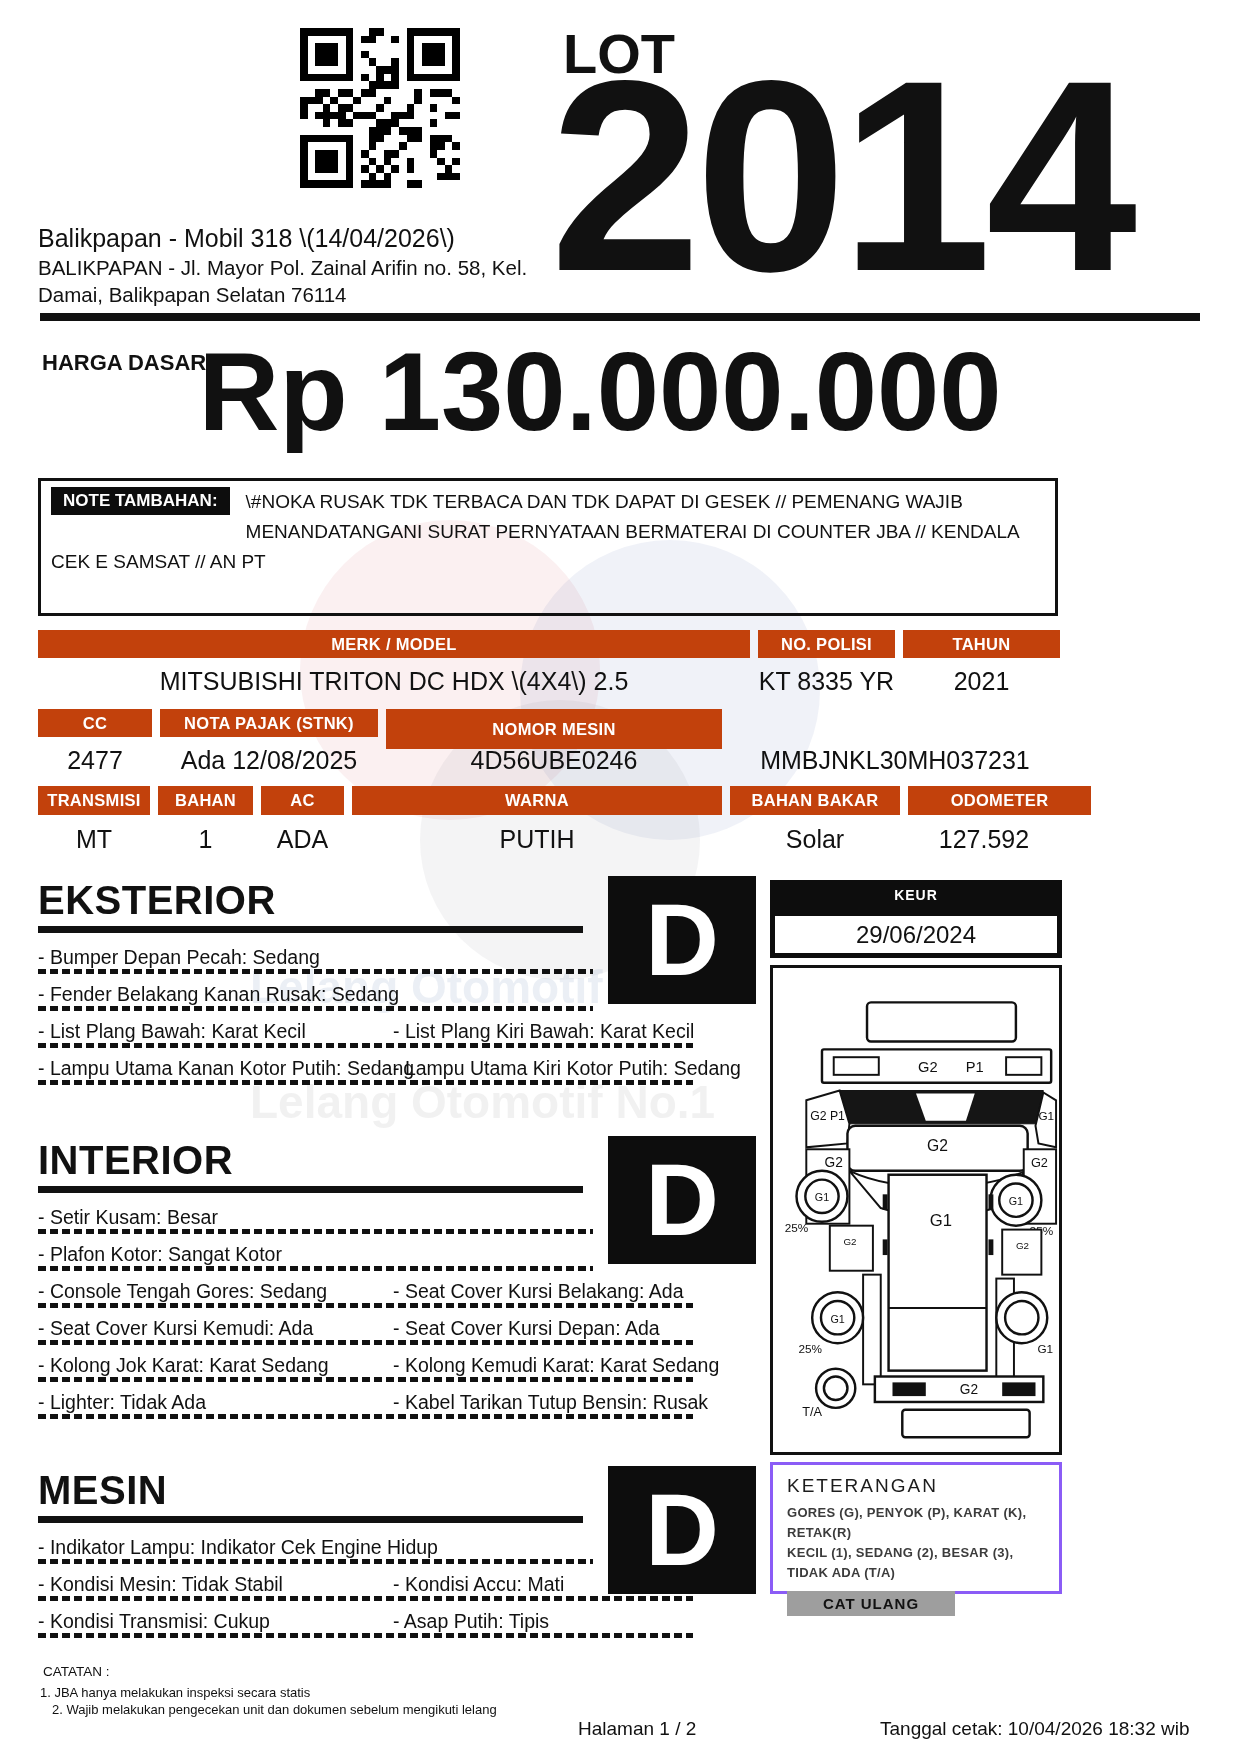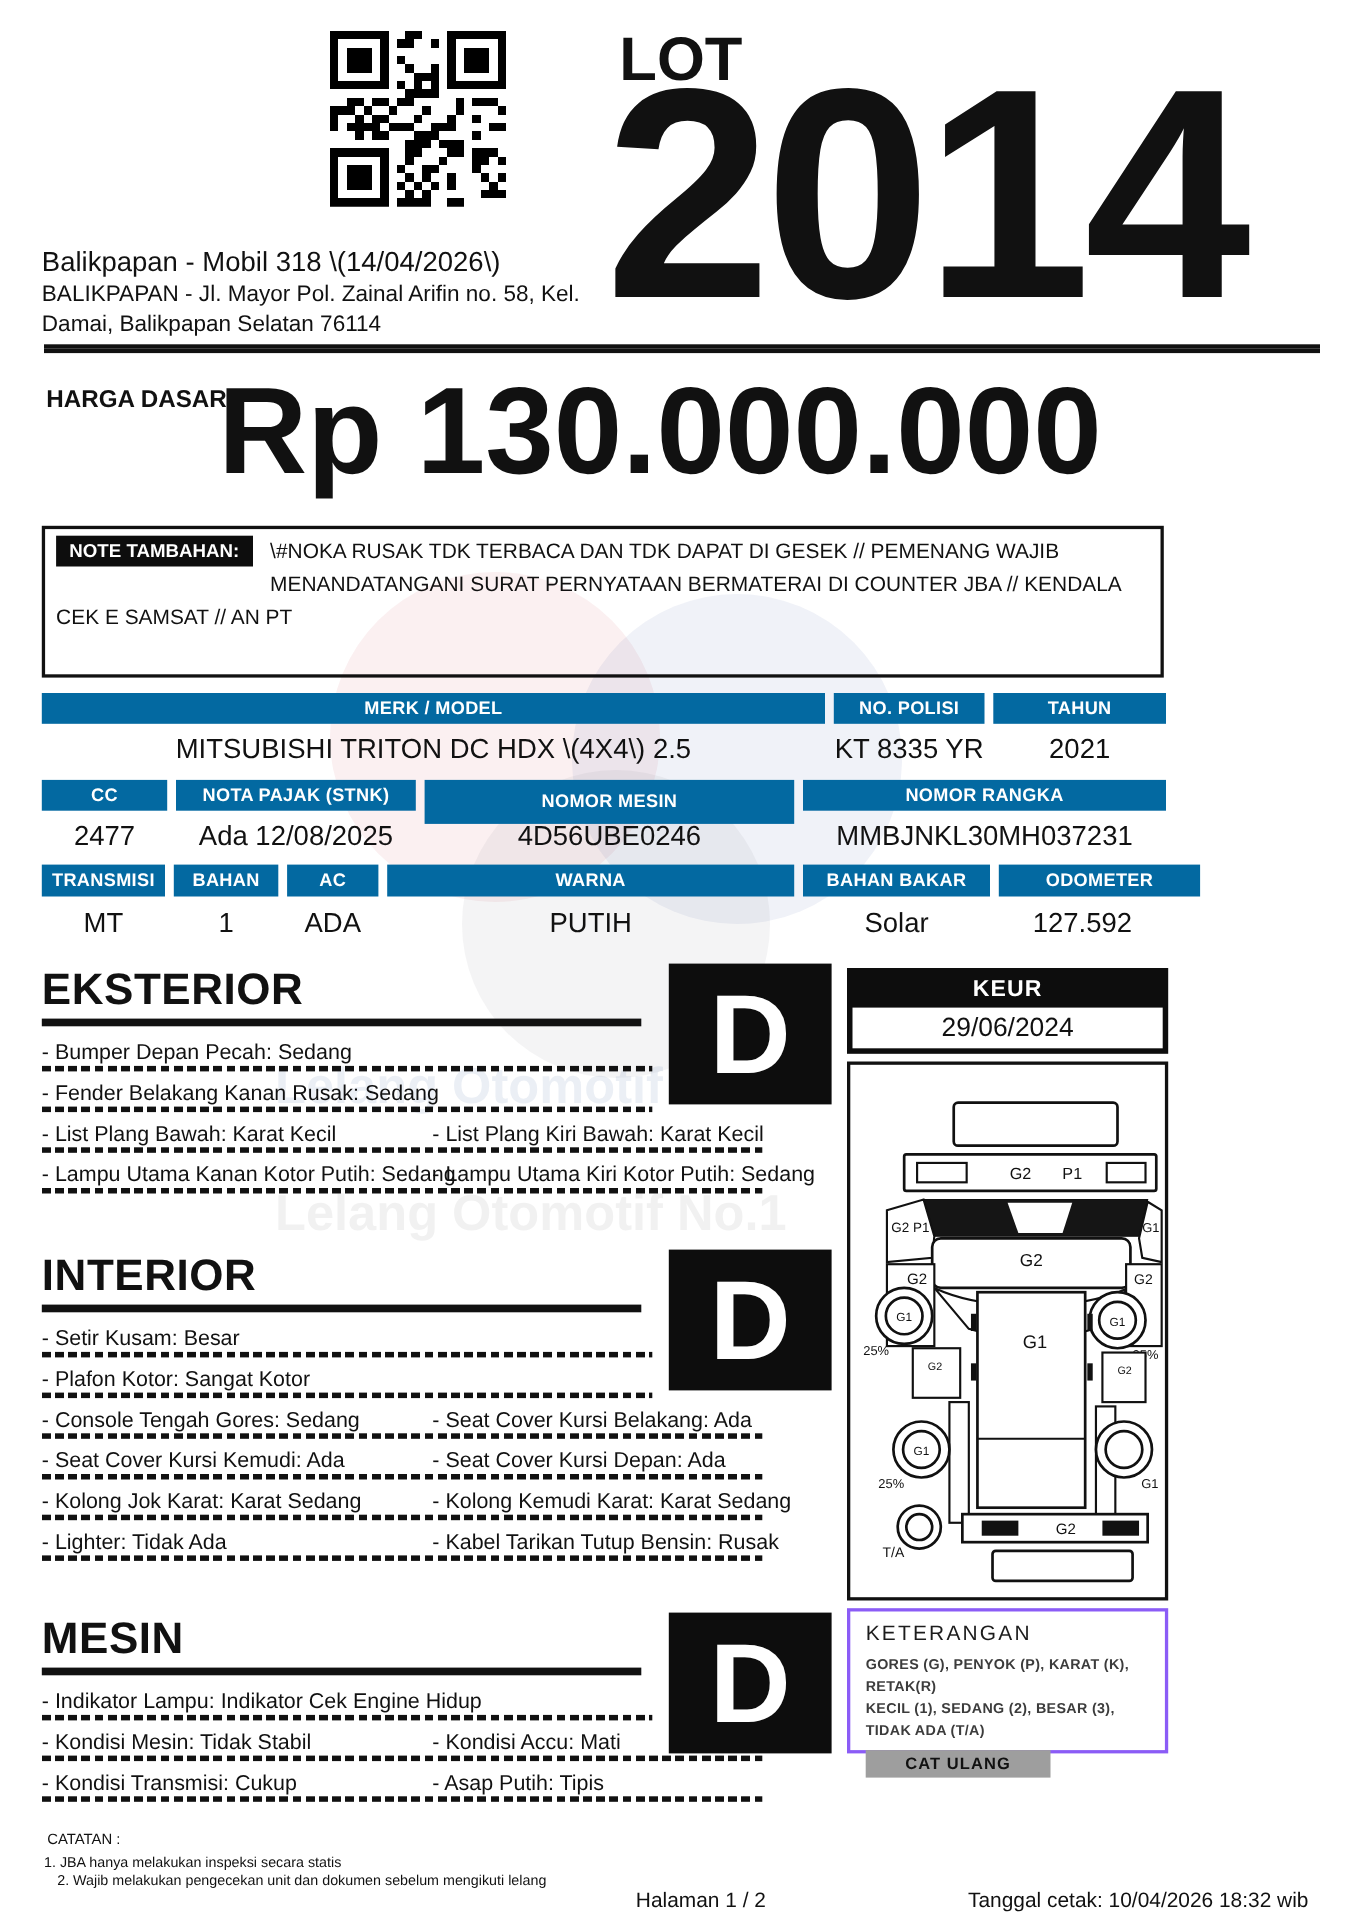--- a/index.html
+++ b/index.html
@@ -23,40 +23,40 @@
 
   .harga-label{font-size:22px;font-weight:bold;}
   .harga-value{font-size:112px;font-weight:bold;line-height:1;width:960px;text-align:center;white-space:nowrap;}
 
   .note-box{width:1020px;height:138px;border:3px solid #111;padding:6px 10px;}
   .note-label{float:left;background:#0d0d0d;color:#fff;font-weight:bold;font-size:17px;
               padding:4px 12px;margin:0 16px 4px 0;}
   .note-text{font-size:19px;line-height:30px;}
 
   
-  .th{background:#0369a1;color:#fff;font-weight:bold;font-size:16.5px;text-align:center;
+  .th{background:#c2410c;color:#fff;font-weight:bold;font-size:16.5px;text-align:center;
       display:flex;align-items:center;justify-content:center;letter-spacing:.3px;}
   .td{font-size:25px;text-align:center;display:flex;align-items:center;justify-content:center;white-space:nowrap;}
 
   
   .section{position:absolute;left:38px;width:655px;}
   .sec-title{font-size:40px;font-weight:bold;height:46px;line-height:44px;letter-spacing:.5px;}
   .sec-rule{height:7px;background:#111;width:545px;margin:2px 0 6px 0;}
   .sec-row{position:relative;height:37px;padding-top:7px;font-size:19.5px;}
   .sec-row.narrow{width:555px;}
   .sec-row .right-item{position:absolute;left:355px;top:7px;white-space:nowrap;}
   .dots{position:absolute;left:0;right:0;bottom:2px;height:5px;
         background-image:repeating-linear-gradient(90deg,#111 0,#111 8px,transparent 8px,transparent 12px);}
   .grade-box{position:absolute;left:570px;top:-2px;width:148px;height:128px;background:#0d0d0d;
              color:#fff;display:flex;align-items:center;justify-content:center;}
   .grade-box span{font-size:102px;font-weight:bold;line-height:1;}
 
   
   .keur{left:770px;top:880px;width:292px;height:78px;background:#0d0d0d;}
-  .keur-label{color:#fff;font-weight:bold;font-size:21px;text-align:center;padding-top:7px;letter-spacing:1px;}
+  .keur-label{color:#fff;font-weight:bold;font-size:14px;text-align:center;padding-top:7px;letter-spacing:1px;}
   .keur-date{position:absolute;left:5px;right:5px;bottom:5px;top:36px;background:#fff;
              font-size:24px;text-align:center;line-height:37px;}
   .diagram-box{left:770px;top:965px;width:292px;height:490px;border:3px solid #111;background:#fff;}
   .keterangan{left:770px;top:1462px;width:292px;height:132px;border:3px solid #8b5cf6;padding:10px 14px;}
   .ket-title{font-size:19px;letter-spacing:2px;color:#1c1c1c;margin-bottom:6px;}
   .ket-line{font-size:13px;font-weight:bold;color:#3c3c3c;line-height:20px;letter-spacing:.3px;}
   .ket-btn{margin-top:8px;width:168px;height:25px;background:#9e9e9e;color:#111;font-weight:bold;
            font-size:15px;line-height:25px;text-align:center;letter-spacing:1px;}
 
   
@@ -220,21 +220,20 @@
   <div class="abs th" style="left:38px;top:630px;width:712px;height:28px;">MERK / MODEL</div>
   <div class="abs th" style="left:758px;top:630px;width:137px;height:28px;">NO. POLISI</div>
   <div class="abs th" style="left:903px;top:630px;width:157px;height:28px;">TAHUN</div>
   <div class="abs td" style="left:38px;top:662px;width:712px;height:38px;">MITSUBISHI TRITON DC HDX \(4X4\) 2.5</div>
   <div class="abs td" style="left:758px;top:662px;width:137px;height:38px;">KT 8335 YR</div>
   <div class="abs td" style="left:903px;top:662px;width:157px;height:38px;">2021</div>
 
   <div class="abs th" style="left:38px;top:709px;width:114px;height:28px;">CC</div>
   <div class="abs th" style="left:160px;top:709px;width:218px;height:28px;">NOTA PAJAK (STNK)</div>
   <div class="abs th" style="left:386px;top:709px;width:336px;height:40px;">NOMOR MESIN</div>
-  <div class="abs th" style="left:730px;top:709px;width:330px;height:28px;">NOMOR RANGKA</div>
   <div class="abs td" style="left:38px;top:741px;width:114px;height:38px;">2477</div>
   <div class="abs td" style="left:160px;top:741px;width:218px;height:38px;">Ada 12/08/2025</div>
   <div class="abs td" style="left:386px;top:741px;width:336px;height:38px;">4D56UBE0246</div>
   <div class="abs td" style="left:730px;top:741px;width:330px;height:38px;">MMBJNKL30MH037231</div>
 
   <div class="abs th" style="left:38px;top:786px;width:112px;height:29px;">TRANSMISI</div>
   <div class="abs th" style="left:158px;top:786px;width:95px;height:29px;">BAHAN</div>
   <div class="abs th" style="left:261px;top:786px;width:83px;height:29px;">AC</div>
   <div class="abs th" style="left:352px;top:786px;width:370px;height:29px;">WARNA</div>
   <div class="abs th" style="left:730px;top:786px;width:170px;height:29px;">BAHAN BAKAR</div>

